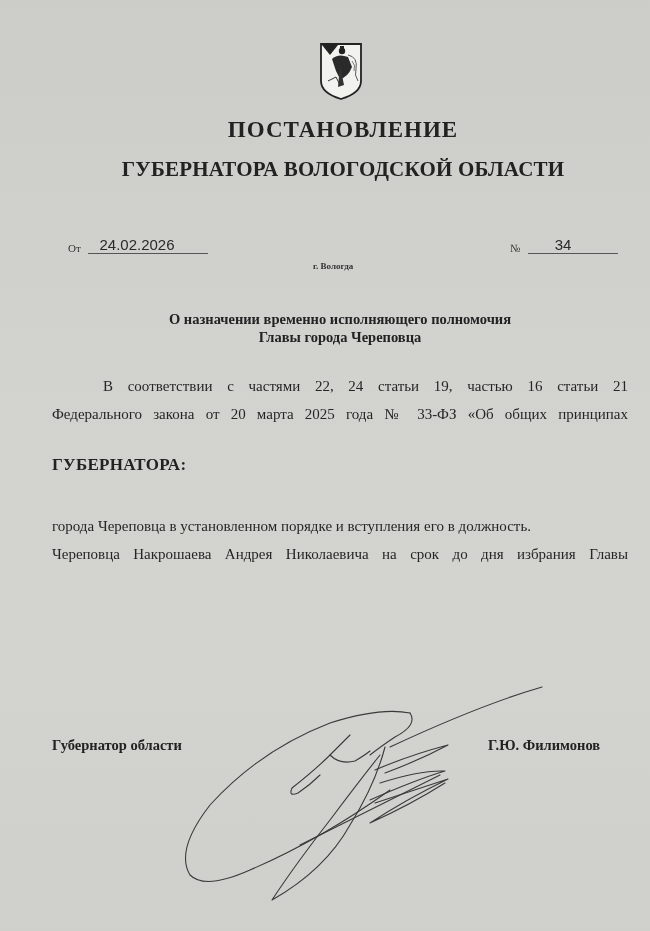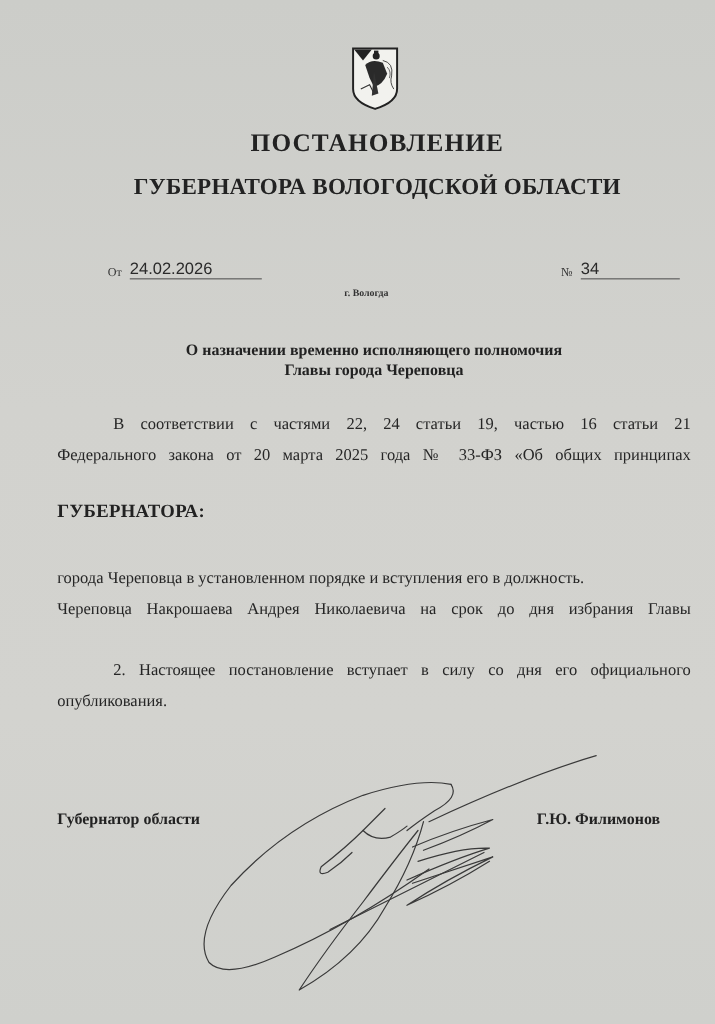--- a/index.html
+++ b/index.html
@@ -39,30 +39,30 @@
       position: absolute;
       left: 0; width: 686px;
       top: 157px;
       text-align: center;
       font-weight: bold;
       font-size: 21px;
       letter-spacing: 0.2px;
       color: #222;
     }
     .meta-row { position: absolute; top: 242px; font-size: 11px; color: #333; }
-    .meta-from { left: 68px; margin-left: 30px; }
+    .meta-from { left: 68px; }
     .meta-num { left: 510px; }
     .meta-value {
       position: absolute;
       top: -6px;
       font-family: "Liberation Sans", "DejaVu Sans", sans-serif;
       font-size: 15px;
       color: #2a2a2a;
       border-bottom: 1px solid #555;
-      text-align: left;
+      text-align: center;
       line-height: 17px;
     }
     .meta-from .meta-value { left: 20px; width: 120px; padding-right: 22px; }
     .meta-num .meta-value { left: 18px; width: 90px; padding-right: 20px; }
     .city {
       position: absolute;
       top: 261px; left: 313px;
       font-size: 9px; font-weight: bold; color: #333;
     }
     .subject {
@@ -161,24 +161,20 @@
     <span class="line">Федерального закона от 20 марта 2025 года № 33-ФЗ «Об общих принципах</span>
   </div>
 
   <div class="decree">ГУБЕРНАТОРА:</div>
 
   <div class="para item1">
     <span class="line last">города Череповца в установленном порядке и вступления его в должность.</span>
     <span class="line">Череповца Накрошаева Андрея Николаевича на срок до дня избрания Главы</span>
   </div>
 
-  <div class="para item2">
-    <span class="line indent">2. Настоящее постановление вступает в силу со дня его официального</span>
-    <span class="line last">опубликования.</span>
-  </div>
 
   <div class="signer-title">Губернатор области</div>
 
   <svg class="signature" viewBox="0 0 380 230" fill="none" stroke="#3a3a3a" stroke-width="1.1" stroke-linecap="round" stroke-linejoin="round">
     <path d="M362 12 Q300 30 210 72"></path>
     <path d="M230 38 Q200 32 150 48 Q80 75 30 130 Q-5 175 10 200 Q25 215 70 195 Q140 165 210 115"></path>
     <path d="M230 38 Q238 50 215 62 Q200 72 190 80"></path>
     <path d="M170 60 L150 80 Q160 90 175 86 Q185 80 190 76"></path>
     <path d="M150 80 Q135 95 112 113 Q108 122 118 118 Q130 110 140 100"></path>
     <path d="M205 72 Q195 110 170 150 Q145 195 92 225 Q115 190 150 145 Q180 105 200 80"></path>

